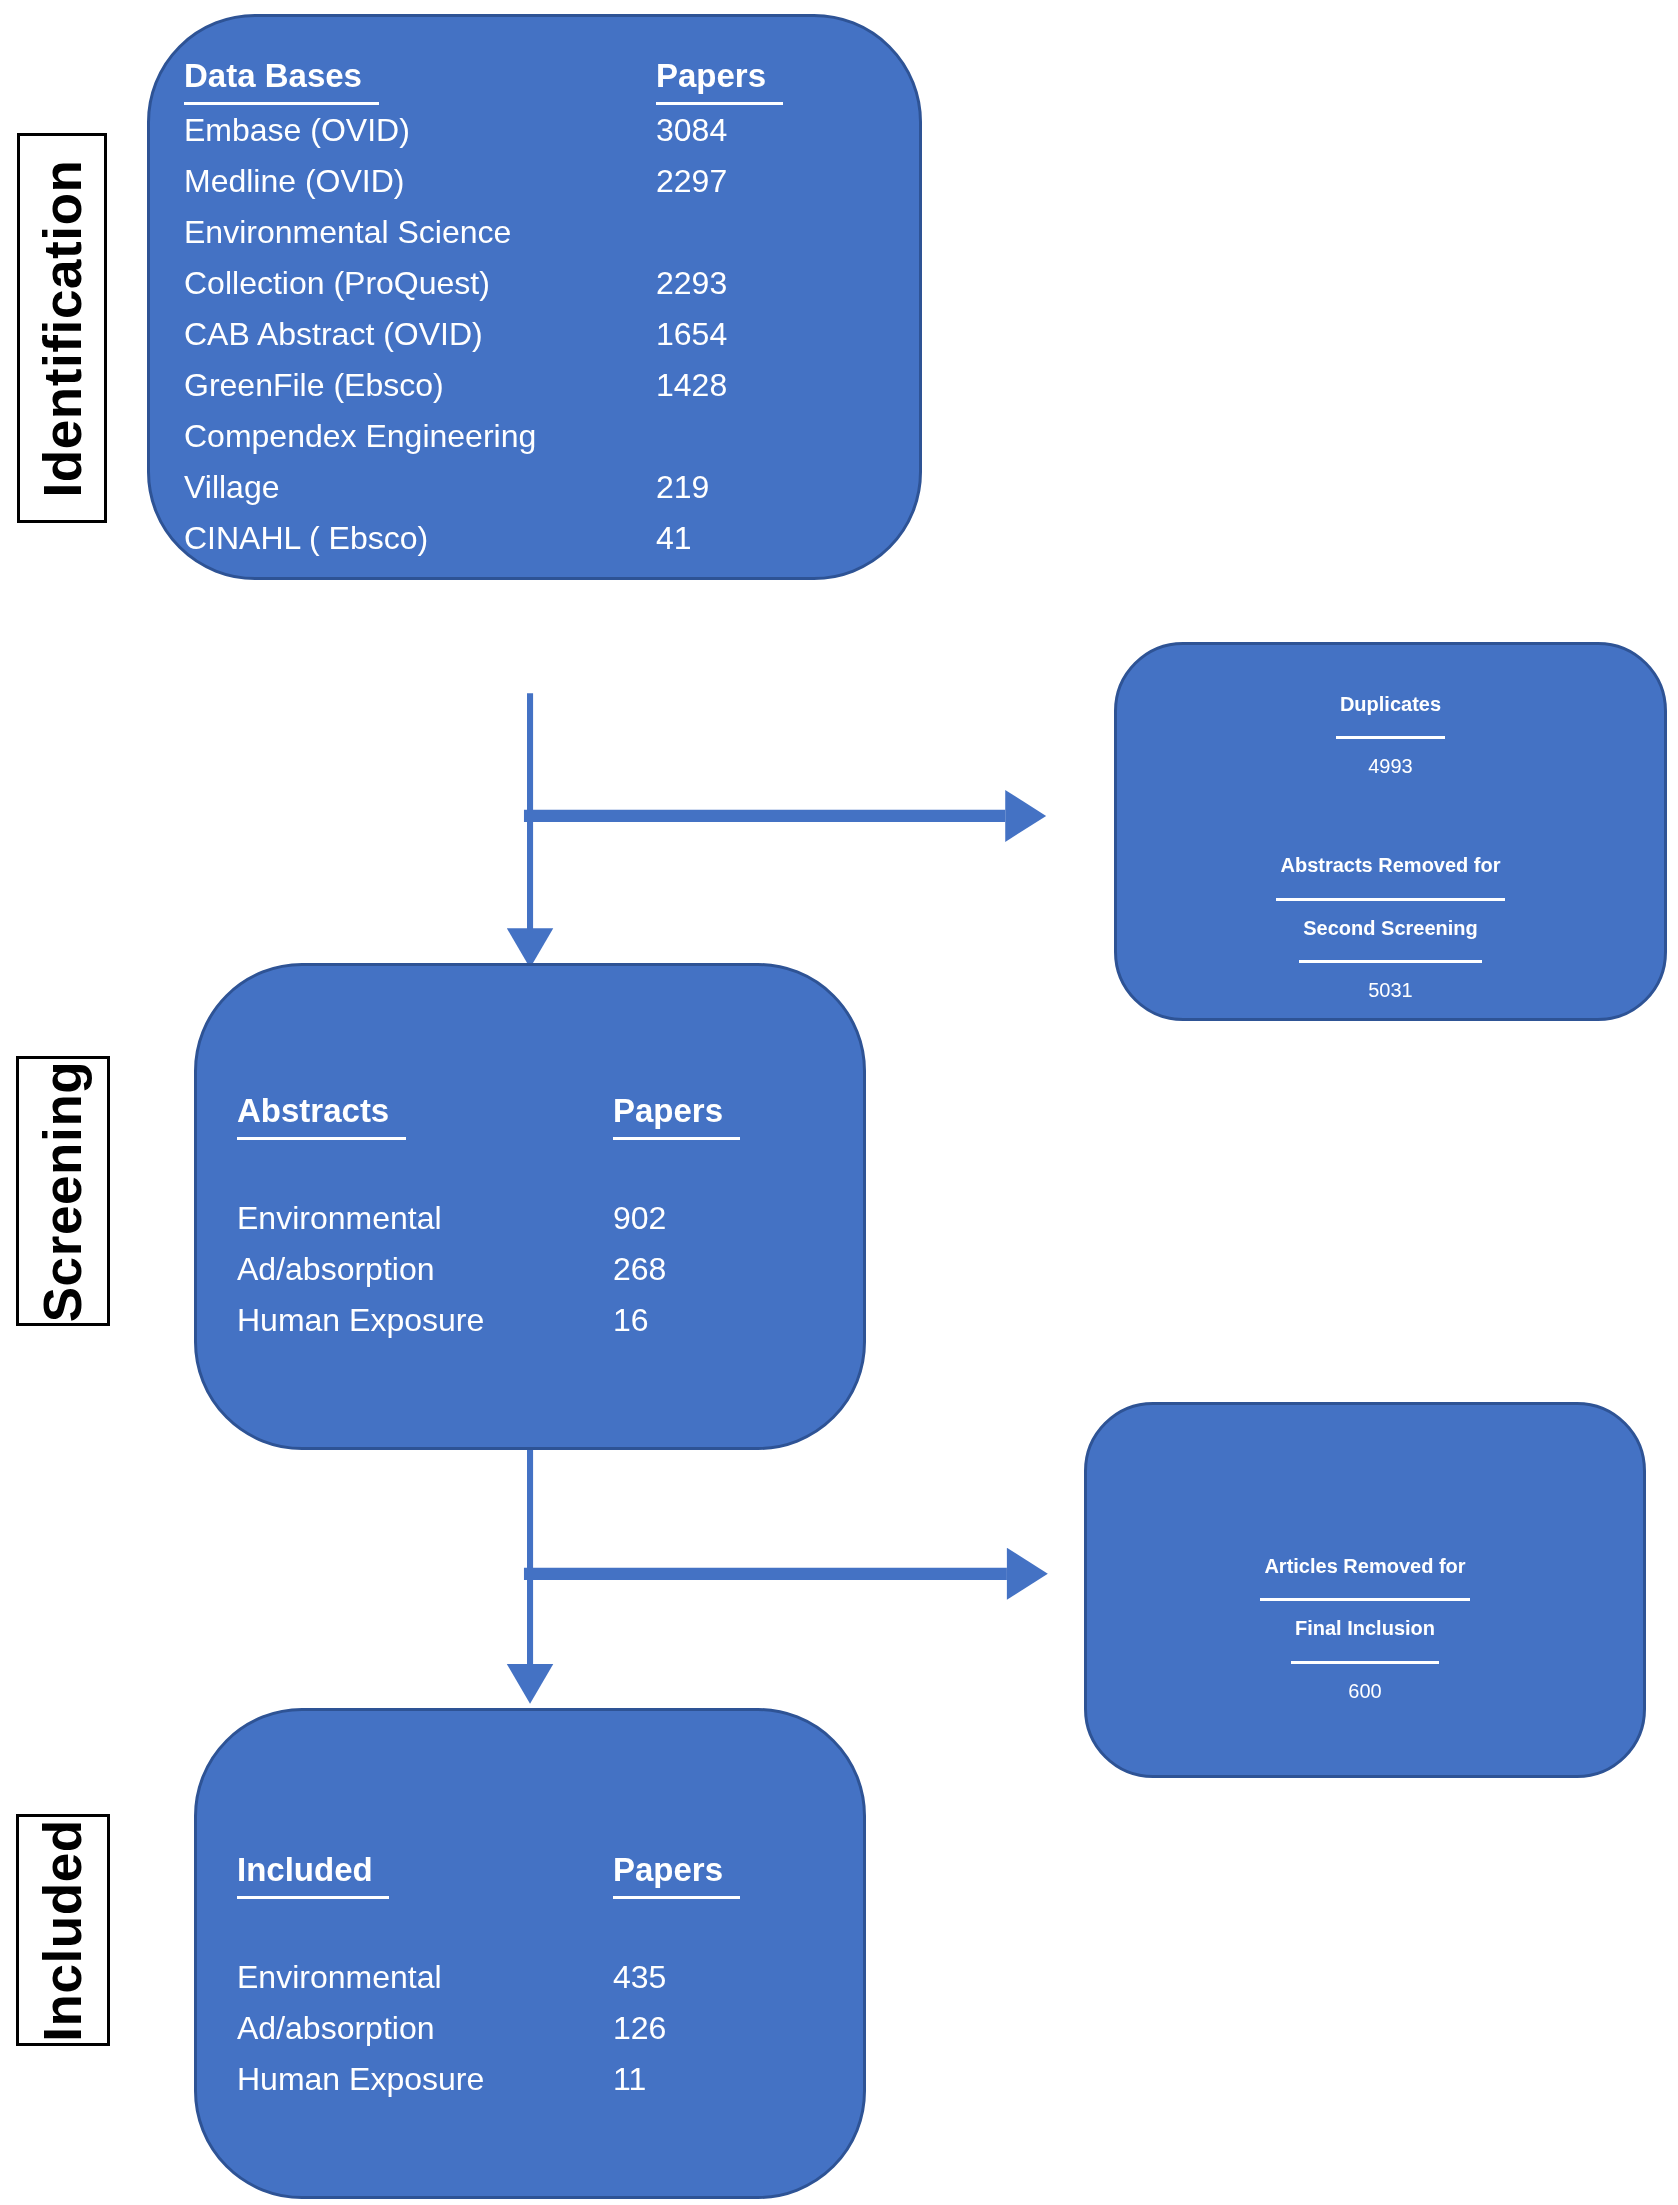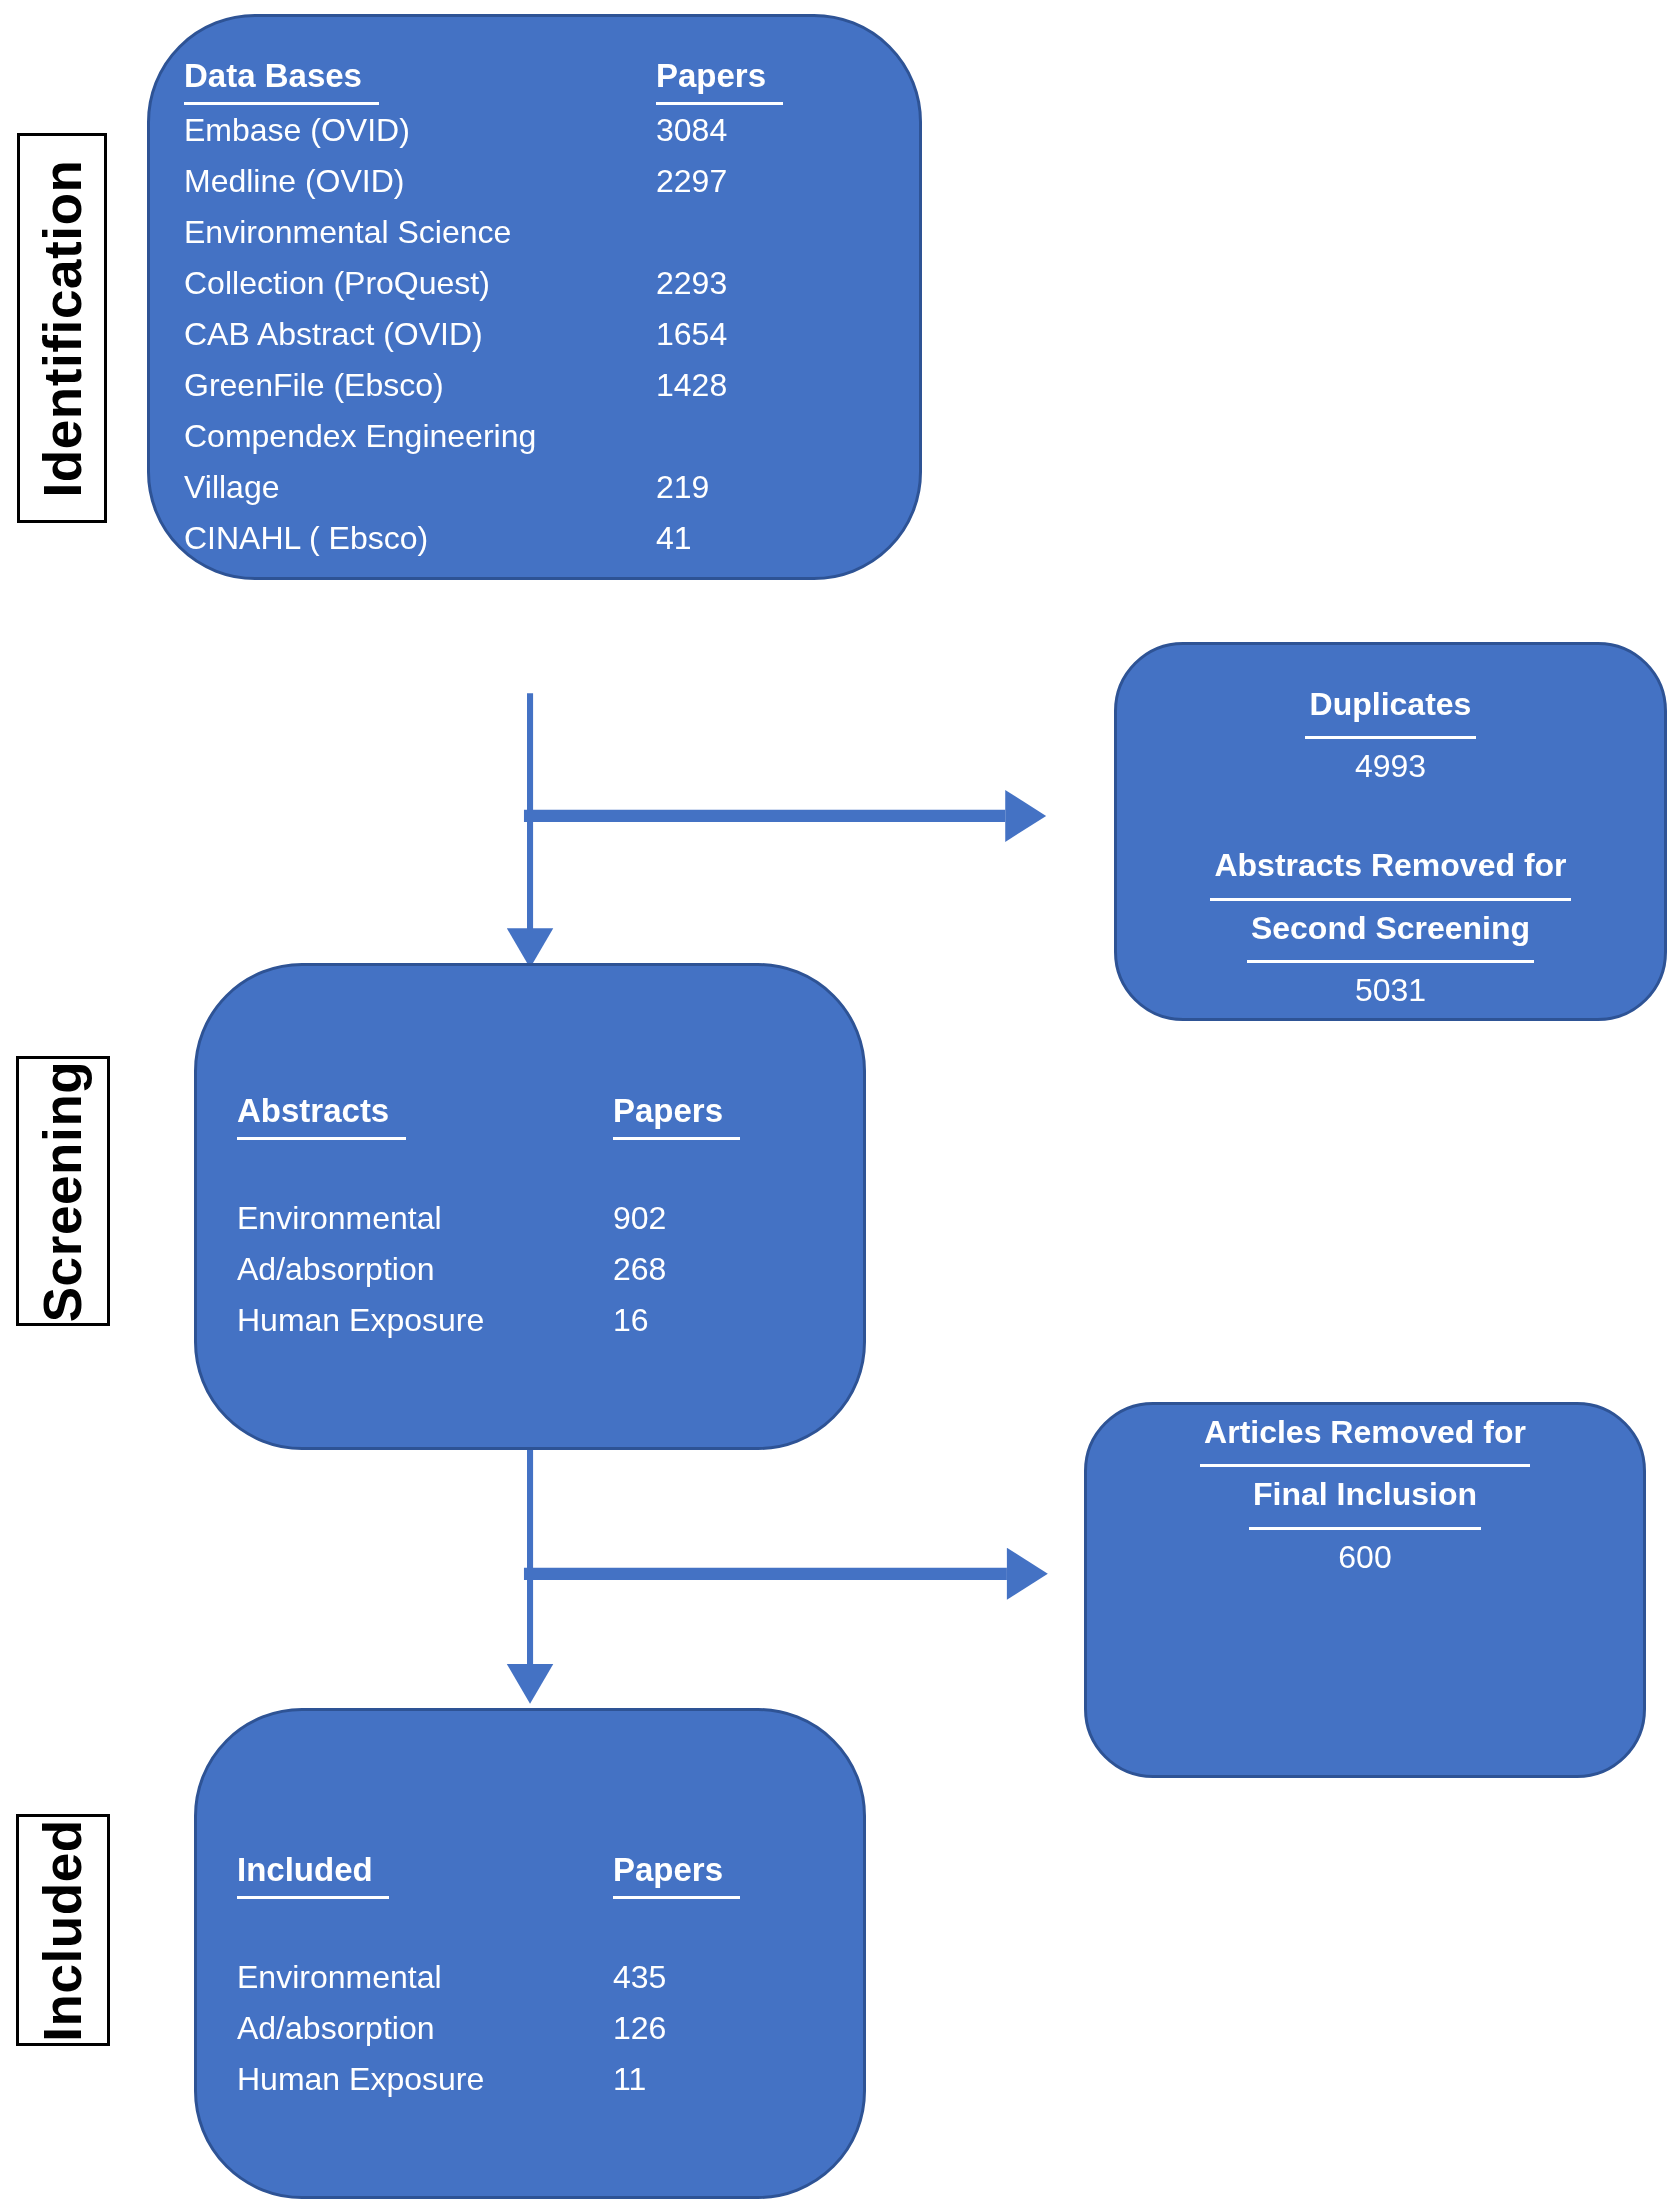--- a/index.html
+++ b/index.html
@@ -14,36 +14,36 @@
   .tbl-header{font-weight:bold;font-size:33px;line-height:41px;}
   .u{display:inline-block;border-bottom:3.9px solid #fff;padding:0 16.6px 5.5px 0;justify-self:start;}
   .u-c{display:inline-block;border-bottom:3.9px solid #fff;padding:0 4.4px 4.4px 4.4px;}
   .rows{font-size:32px;line-height:51px;font-weight:normal;}
   .row{display:grid;grid-template-columns:var(--c1,443px) 1fr;}
   .stage-label{position:absolute;background:#fff;border:3.9px solid #000;box-sizing:border-box;
                display:flex;align-items:center;justify-content:center;}
   .stage-label span{transform:rotate(-90deg);white-space:nowrap;font-weight:bold;
                     font-size:53px;color:#000;letter-spacing:0.6px;}
   .center-box{display:flex;flex-direction:column;align-items:center;text-align:center;}
-  .cb-line{font-size:32px;line-height:55px;}
+  .cb-line{font-size:20px;line-height:55px;}
   .cb-title{font-weight:bold;}
   .spacer{height:53px;}
 
   
   #identification-box{left:147px;top:14px;width:775px;height:566px;--c1:472px;
                       padding:38px 22px 0 34px;}
   #identification-box .rows{}
   #screening-box{left:194px;top:963px;width:672px;height:487px;--c1:376px;
                  padding:124px 22px 0 40px;}
   #screening-box .rows{margin-top:53px;}
   #included-box{left:194px;top:1708px;width:672px;height:491px;--c1:376px;
                 padding:138px 22px 0 40px;}
   #included-box .rows{margin-top:53px;}
   #duplicates-box{left:1114px;top:642px;width:553px;height:379px;padding-top:32px;}
-  #final-removed-box{left:1084px;top:1402px;width:562px;height:376px;}
+  #final-removed-box{left:1084px;top:1402px;width:562px;height:376px;padding-top:134px;}
   #stage-identification{left:16.6px;top:133px;width:90px;height:390px;}
   #stage-screening{left:15.5px;top:1056px;width:94px;height:270px;}
   #stage-included{left:15.5px;top:1814px;width:94px;height:232px;}
 </style>
 </head>
 <body>
 
 <div class="canvas">
 
   <svg class="arrows" viewBox="0 0 3033 3986">

